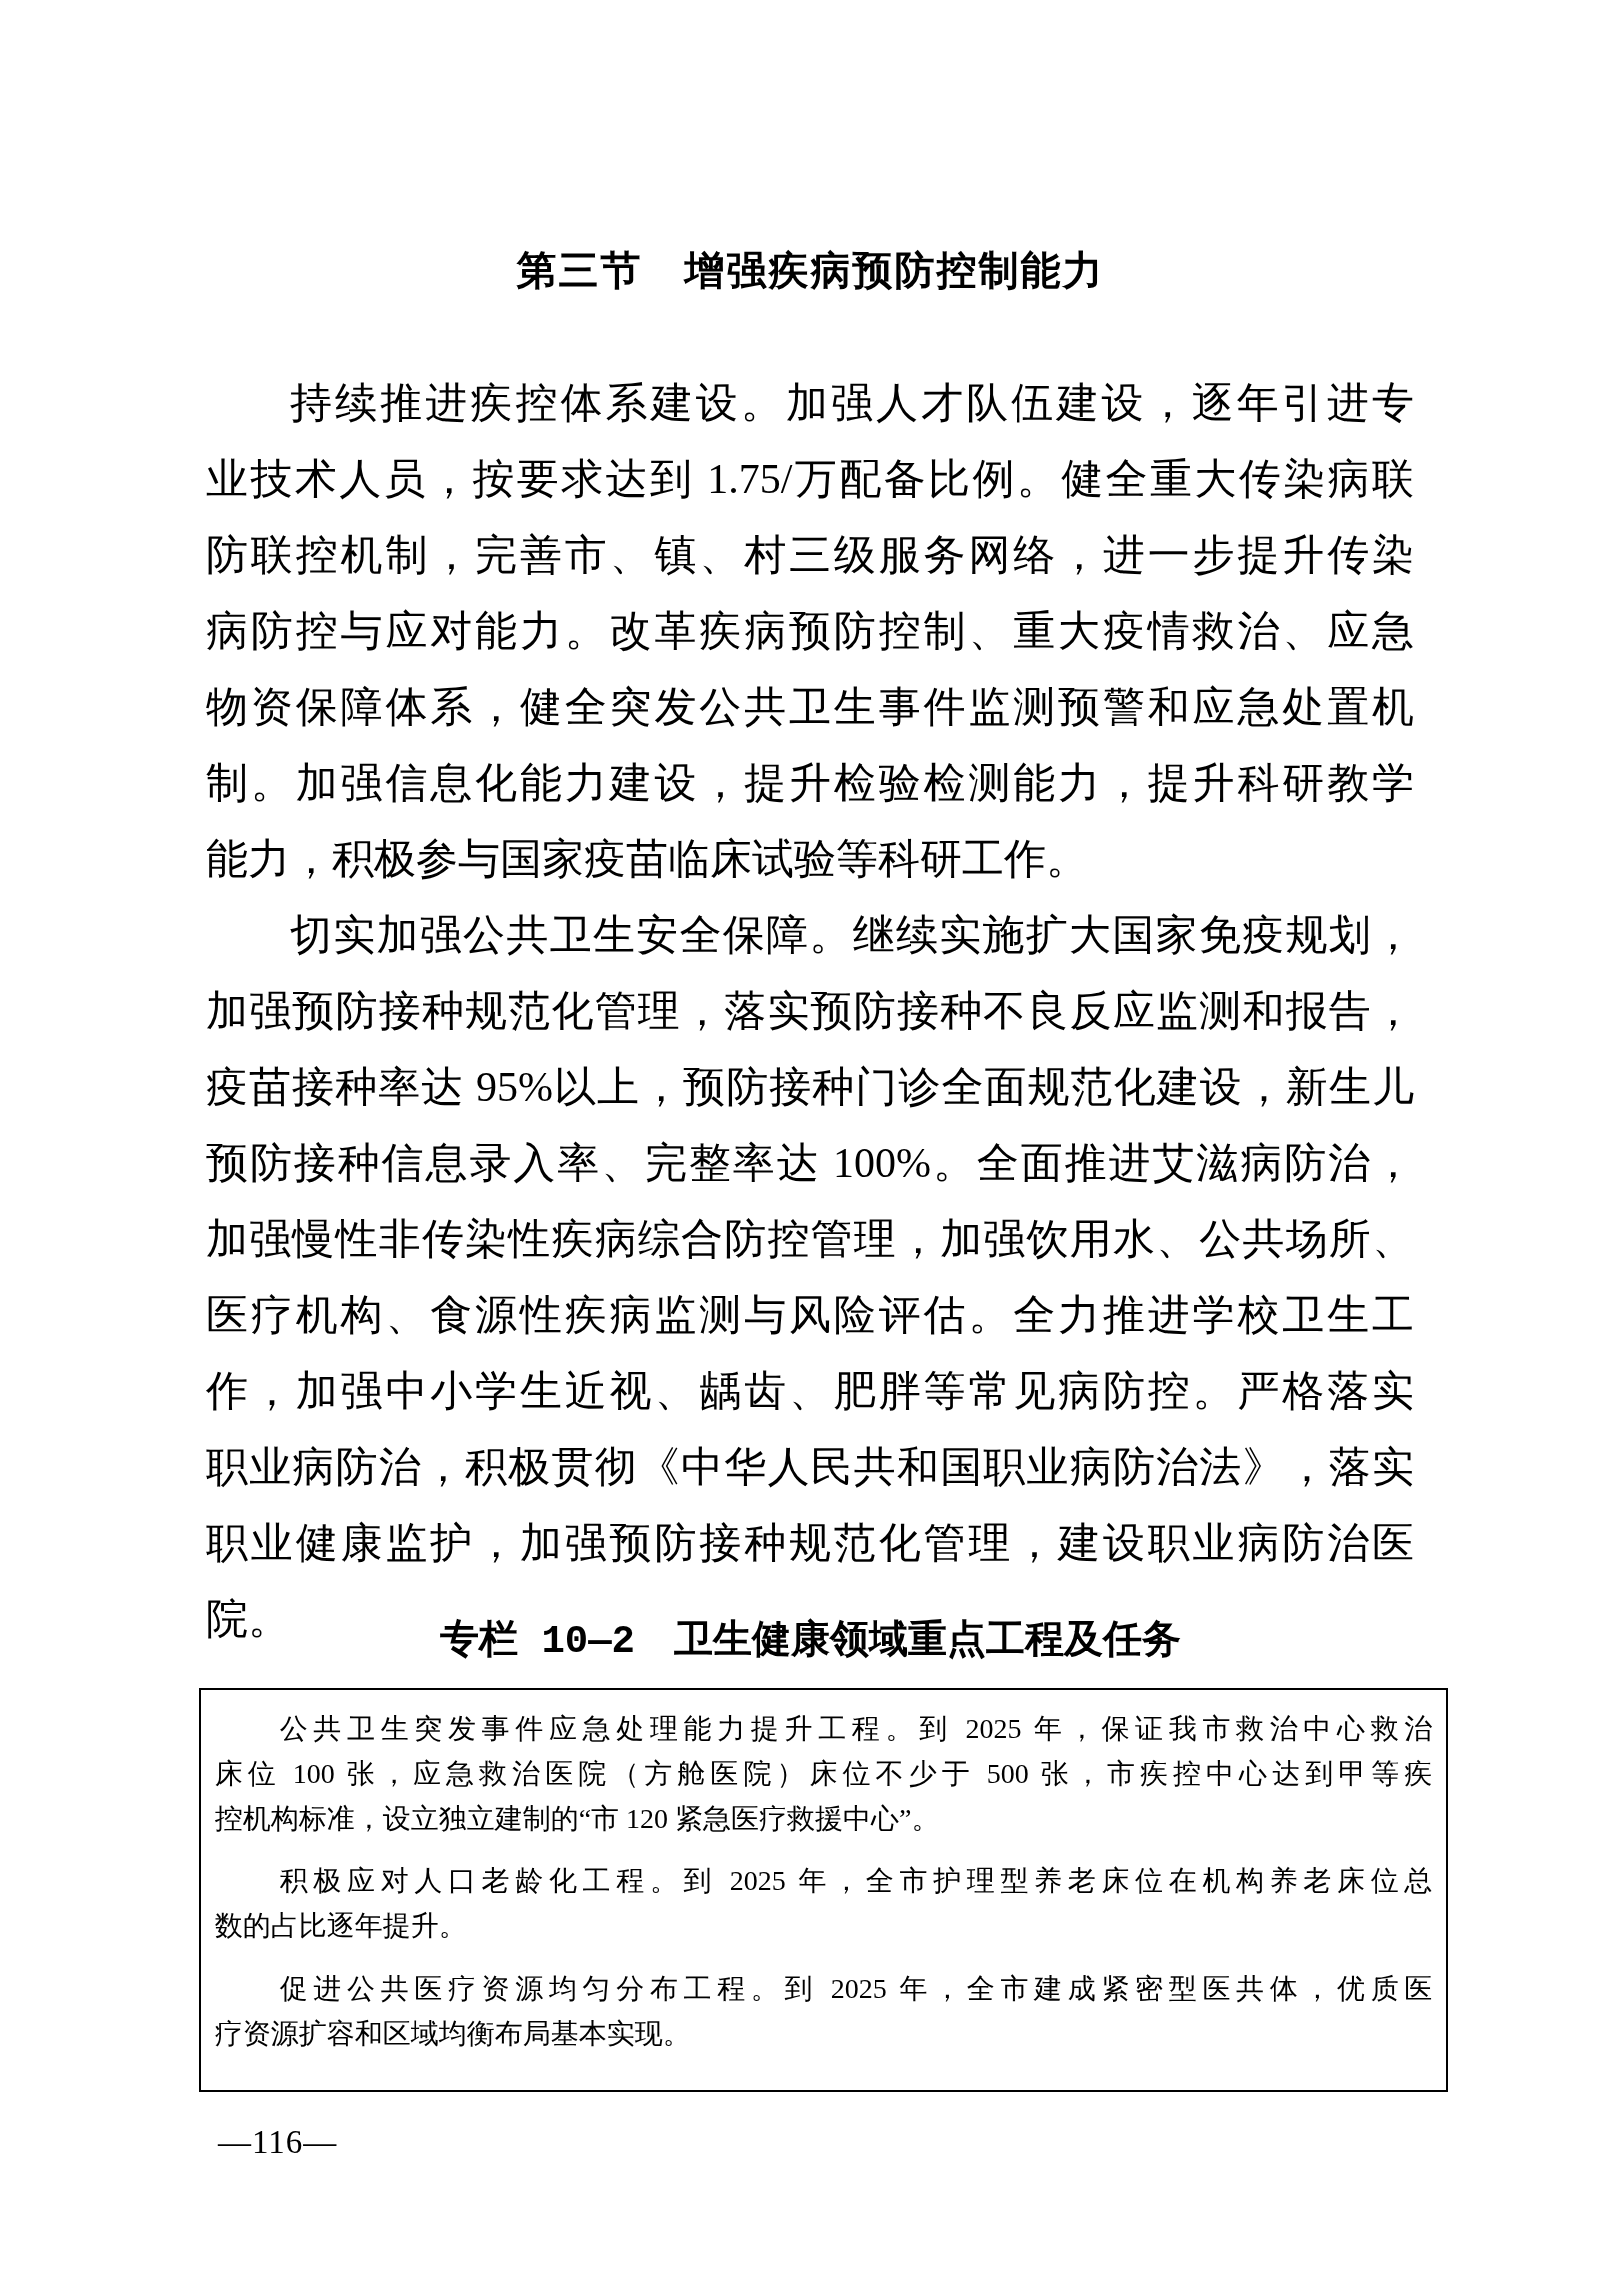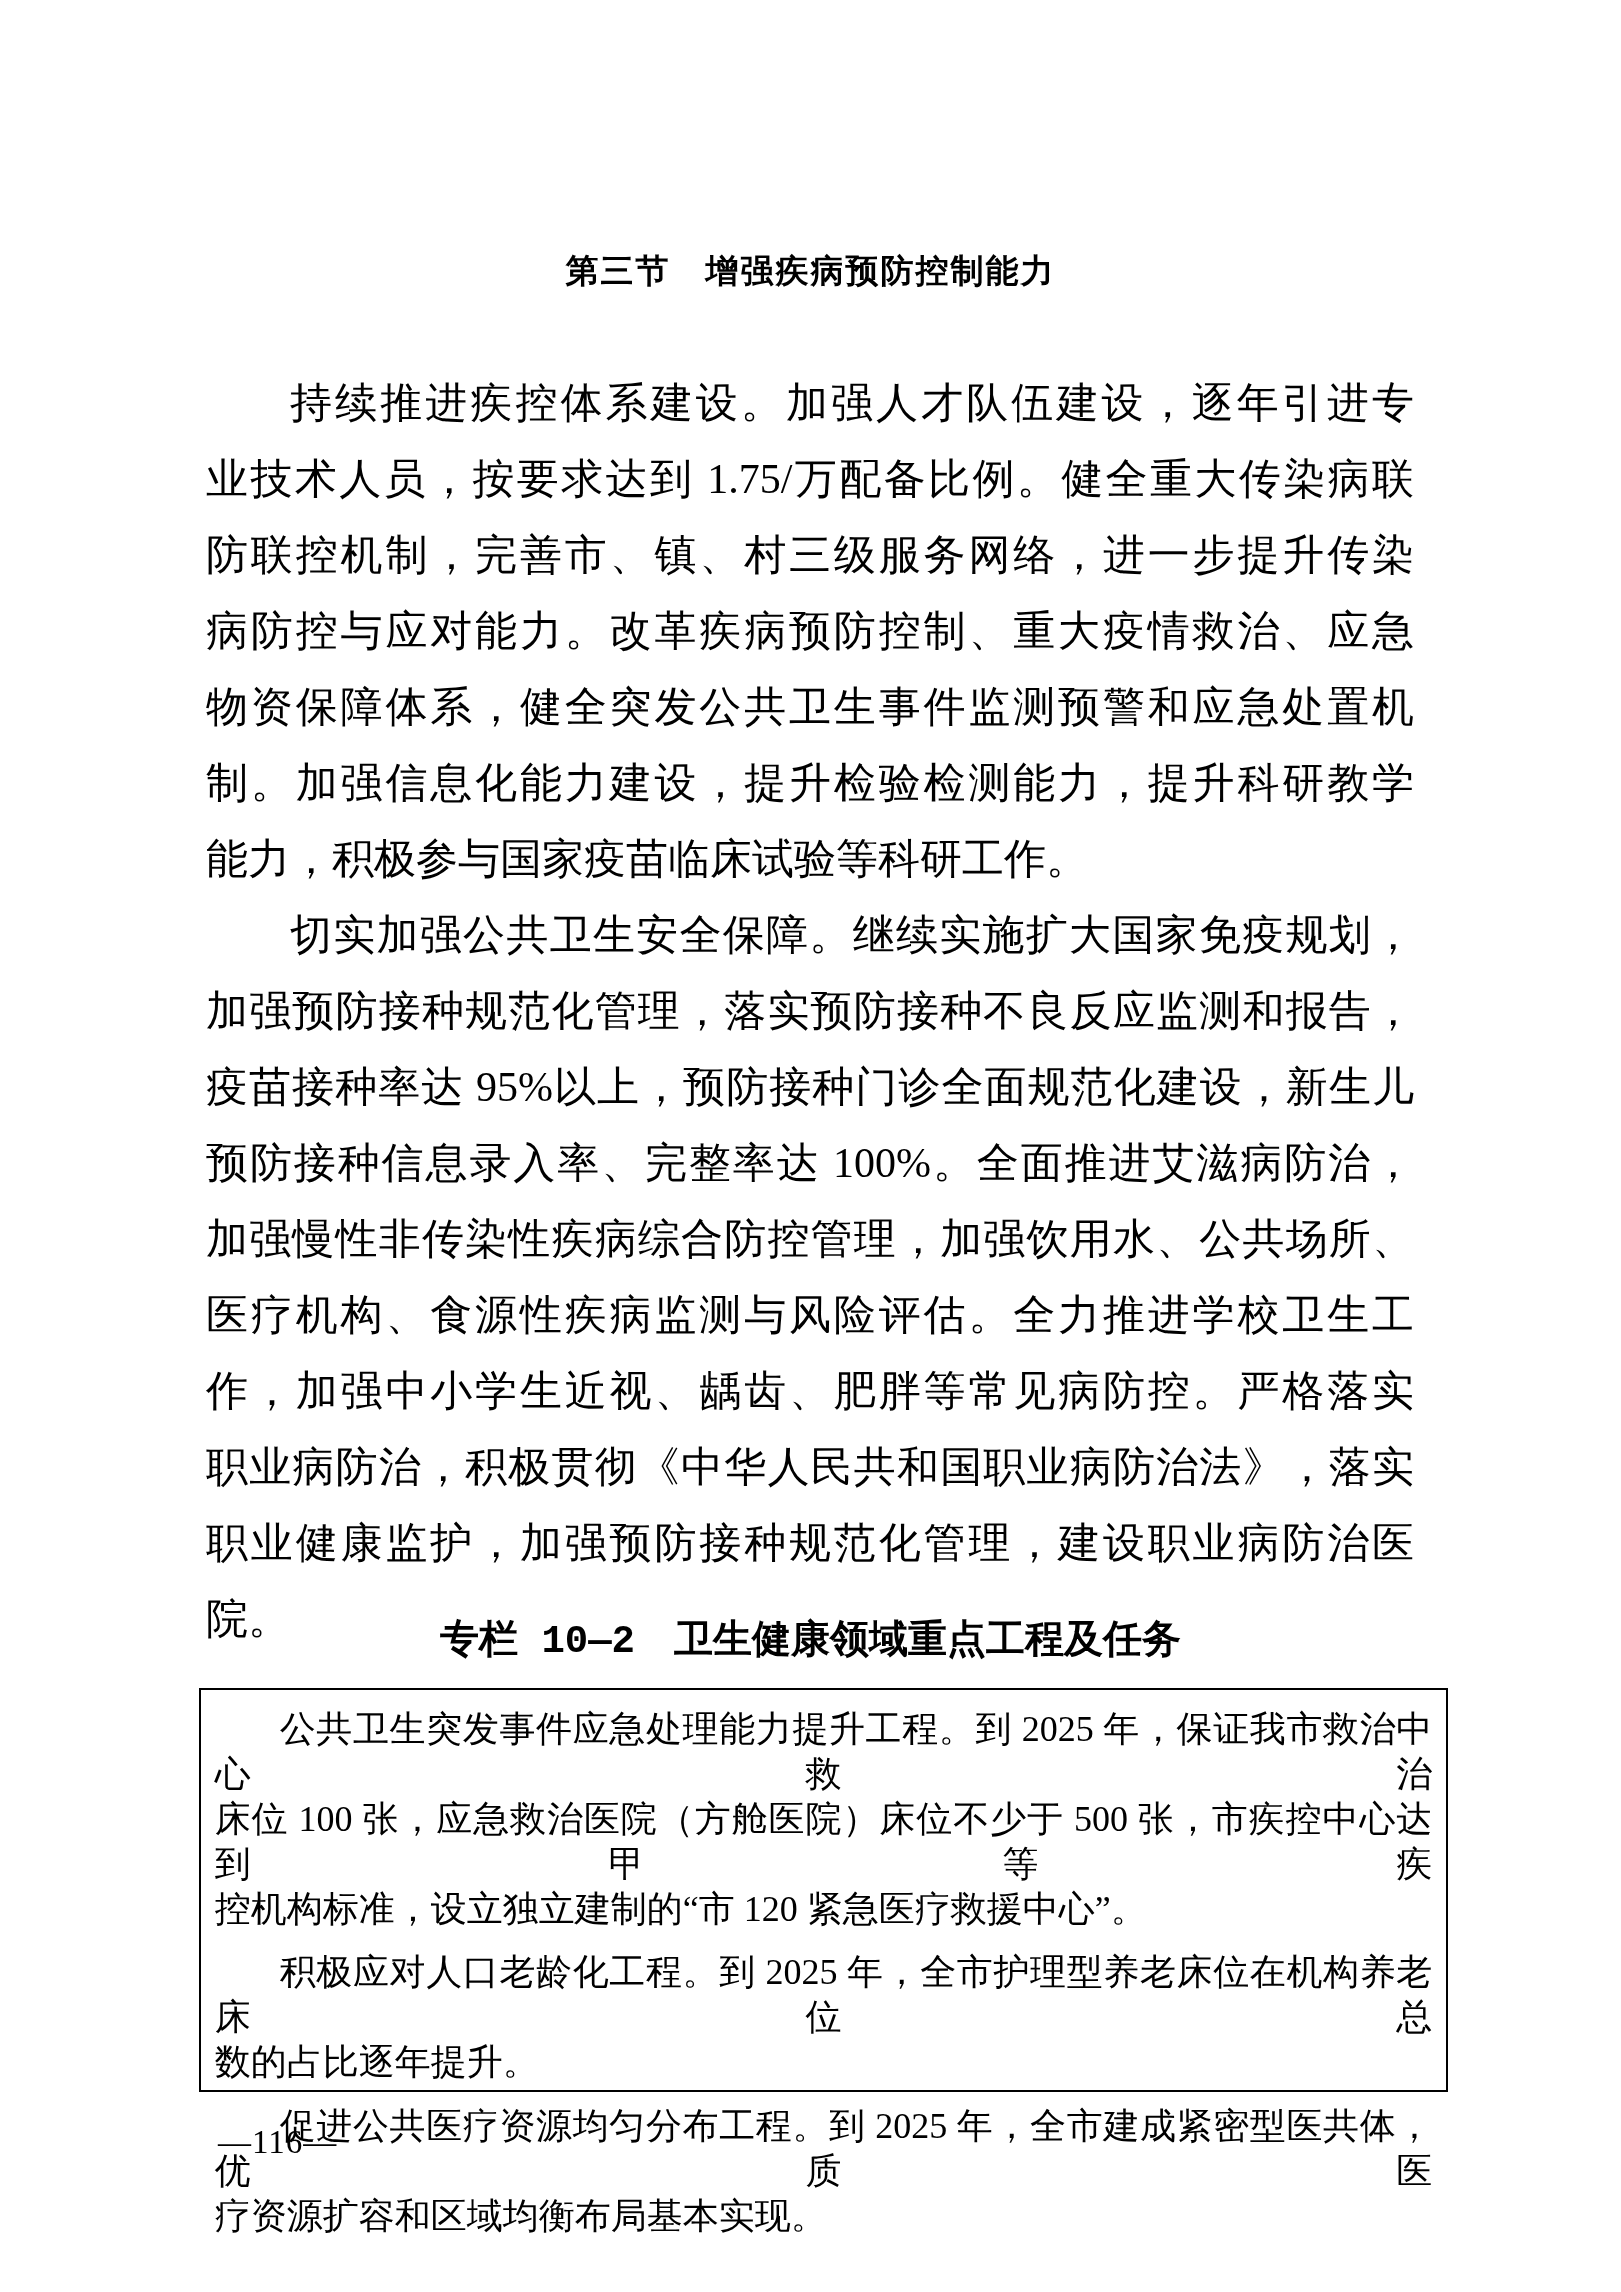--- a/index.html
+++ b/index.html
@@ -9,21 +9,21 @@
     margin:0 auto;
     background:#ffffff;
     font-family:"Liberation Serif","DejaVu Serif",serif;
     color:#000;
     overflow:hidden;
   }
   .section-title{
     position:absolute;top:245px;left:0;width:100%;
     margin:0;text-align:center;
     font-family:"Liberation Sans","DejaVu Sans",sans-serif;
-    font-weight:700;font-size:33px;line-height:51px;
+    font-weight:700;font-size:40px;line-height:51px;
     letter-spacing:2px;
   }
   .body-text{
     position:absolute;left:206px;top:365px;width:1208px;
   }
   .body-text .line{
     font-size:42px;line-height:76px;
     text-align:justify;
   }
   .line.fill{text-align-last:justify;}
@@ -39,21 +39,21 @@
     font-weight:700;font-size:39px;line-height:47px;
   }
   .column-box{
     position:absolute;left:199px;top:1688px;
     width:1249px;height:404px;
     border:2.9px solid #000;
     box-sizing:border-box;
     padding:15.7px 13.7px 0 13.7px;
   }
   .column-box .line{
-    font-size:36px;line-height:45px;
+    font-size:28px;line-height:45px;
     text-align:justify;
   }
   .column-box .line.indent{text-indent:65px;}
   .column-box .para + .para{margin-top:17.6px;}
   .page-number{
     position:absolute;left:218px;top:2119px;
     font-size:33px;line-height:47px;
     letter-spacing:1px;
   }
 </style>

